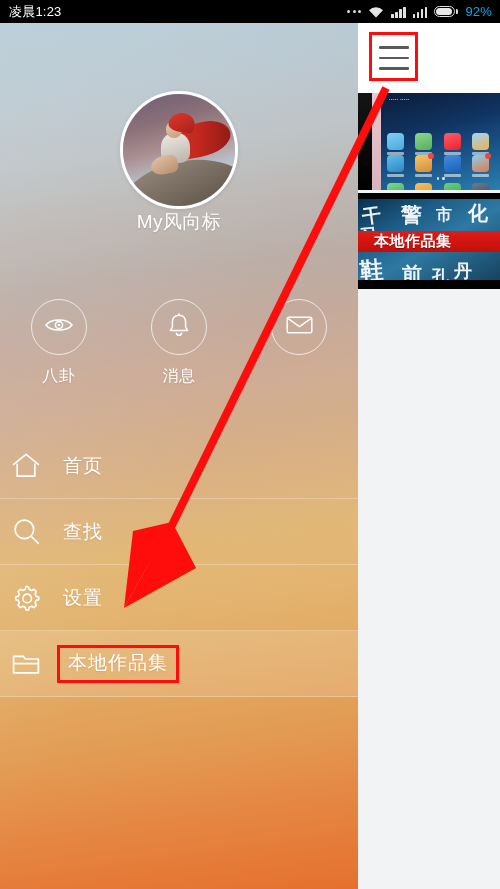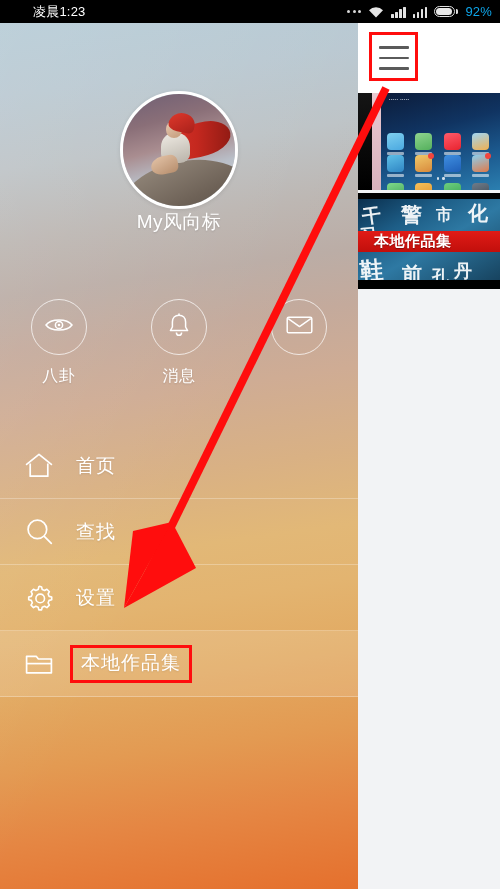--- a/index.html
+++ b/index.html
@@ -24,21 +24,20 @@
     display: flex; align-items: center;
     padding: 0 8px 0 9px;
     z-index: 60;
   }
   #status-time {
     color: #ffffff;
     font-size: 13px;
     letter-spacing: 0.2px;
     line-height: 23px;
     white-space: nowrap;
-    margin-left: 24px;
   }
   #status-right {
     margin-left: auto;
     display: flex; align-items: center; gap: 7px;
   }
   .dots {
     display: flex; align-items: flex-end; gap: 2.5px;
     padding-bottom: 1px;
   }
   .dots i { width: 3px; height: 3px; background: #d8d8d8; border-radius: 50%; display: block; }
@@ -243,21 +242,21 @@
     margin-top:11px; font-size:16px; color:#ffffff;
     text-shadow:0 1px 2px rgba(0,0,0,.12); letter-spacing:0.5px;
   }
 
   
   #menu { position:absolute; top:410px; left:0; width:358px; }
   .menu-item {
     position:relative;
     height:66px;
     display:flex; align-items:center;
-    padding-left:20px;
+    padding-left:7px;
     border-bottom:1px solid rgba(255,255,255,.28);
     font-family:Liberation Serif, serif;
   }
   .menu-item.active { background: rgba(255,255,255,.135); }
   .mi-icon {
     width:38px; height:38px;
     display:flex; align-items:center; justify-content:center;
     flex:0 0 38px;
   }
   .mi-label {

